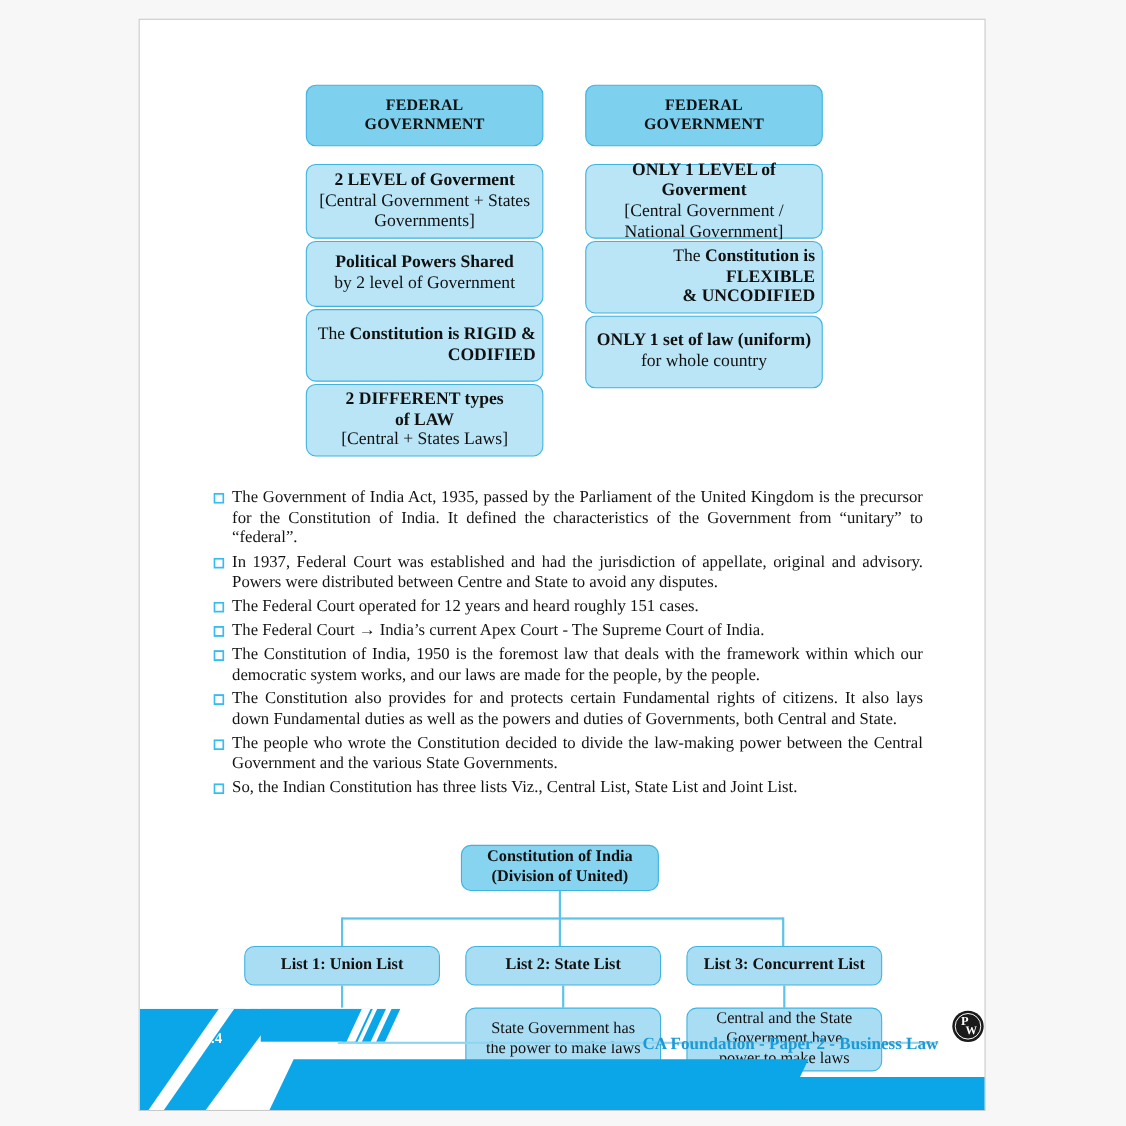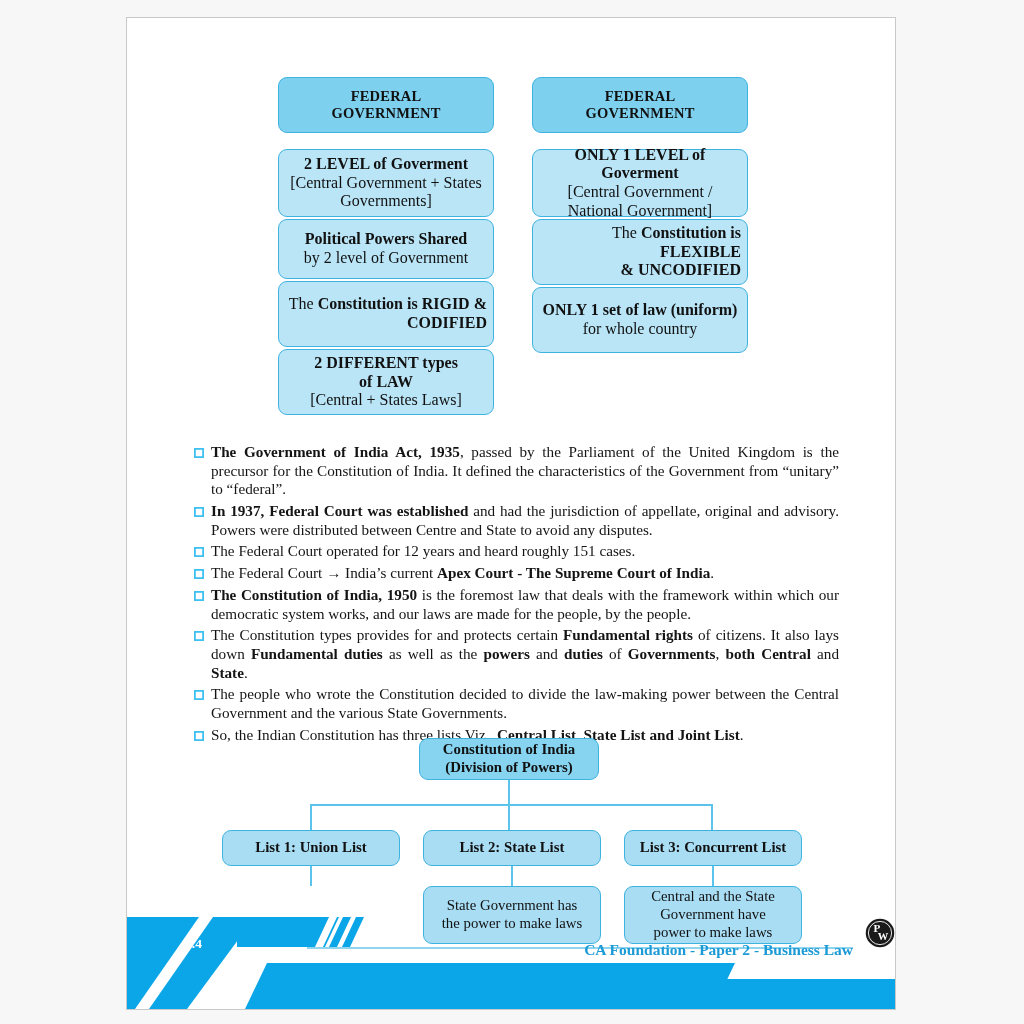--- a/index.html
+++ b/index.html
@@ -67,24 +67,24 @@
   .bul{
     flex:0 0 auto;width:17px;margin-top:5px;
     color:#35bdf0;font-size:12px;line-height:1;
   }
   .bul svg{display:block;}
   .btxt{
     flex:1 1 auto;
     text-align:justify;
     line-height:1.23;
   }
-  .btxt b{font-weight:bold;margin-top:16px;}
+  .btxt b{font-weight:normal;margin-top:16px;}
 
   
-  .tree{position:absolute;left:67px;top:720px;width:645px;height:185px;}
+  .tree{position:absolute;left:67px;top:750px;width:645px;height:185px;}
   .tbox{
     position:absolute;box-sizing:border-box;
     background:#a9ddf4;
     border:1.6px solid #3fb3e0;
     border-radius:9px;
     text-align:center;color:#111;
     display:flex;align-items:center;justify-content:center;
     font-size:14.8px;line-height:1.2;
     padding:2px 5px;
   }
@@ -218,21 +218,21 @@
           </svg>
         </span>
         <div class="btxt"><b>The Constitution of India, 1950</b><span> is the foremost law that deals with the framework within which our democratic system works, and our laws are made for the people, by the people.</span></div>
       </div>
       <div class="bi">
         <span class="bul">
           <svg width="10" height="10" viewBox="0 0 10 10">
             <rect x="0.9" y="0.9" width="8.2" height="8.2" fill="none" stroke="#35bdf0" stroke-width="1.7"></rect>
           </svg>
         </span>
-        <div class="btxt"><span>The Constitution types provides for and protects certain </span><b>Fundamental rights</b><span> of citizens. It also lays down </span><b>Fundamental duties</b><span> as well as the </span><b>powers</b><span> and </span><b>duties</b><span> of </span><b>Governments</b><span>, </span><b>both Central</b><span> and </span><b>State</b><span>.</span></div>
+        <div class="btxt"><span>The Constitution also provides for and protects certain </span><b>Fundamental rights</b><span> of citizens. It also lays down </span><b>Fundamental duties</b><span> as well as the </span><b>powers</b><span> and </span><b>duties</b><span> of </span><b>Governments</b><span>, </span><b>both Central</b><span> and </span><b>State</b><span>.</span></div>
       </div>
       <div class="bi">
         <span class="bul">
           <svg width="10" height="10" viewBox="0 0 10 10">
             <rect x="0.9" y="0.9" width="8.2" height="8.2" fill="none" stroke="#35bdf0" stroke-width="1.7"></rect>
           </svg>
         </span>
         <div class="btxt"><span>The people who wrote the Constitution decided to divide the law-making power between the Central Government and the various State Governments.</span></div>
       </div>
       <div class="bi">
@@ -251,21 +251,21 @@
     <div class="conn" style="left:117px;top:66px;width:401px;height:2px;"></div>
     <div class="conn" style="left:116px;top:66px;width:2px;height:26px;"></div>
     <div class="conn" style="left:517px;top:66px;width:2px;height:26px;"></div>
     <div class="conn" style="left:116px;top:128px;width:2px;height:20px;"></div>
     <div class="conn" style="left:317px;top:128px;width:2px;height:20px;"></div>
     <div class="conn" style="left:518px;top:128px;width:2px;height:20px;"></div>
 
     <div class="tbox root">
       <div>
         <span class="ln">Constitution of India</span>
-        <span class="ln">(Division of Powers)</span>
+        <span class="ln">(Division of United)</span>
       </div>
     </div>
 
     <div class="tbox lvl1 c1">
       <span>List 1: Union List</span>
     </div>
     <div class="tbox lvl1 c2">
       <span>List 2: State List</span>
     </div>
     <div class="tbox lvl1 c3">

